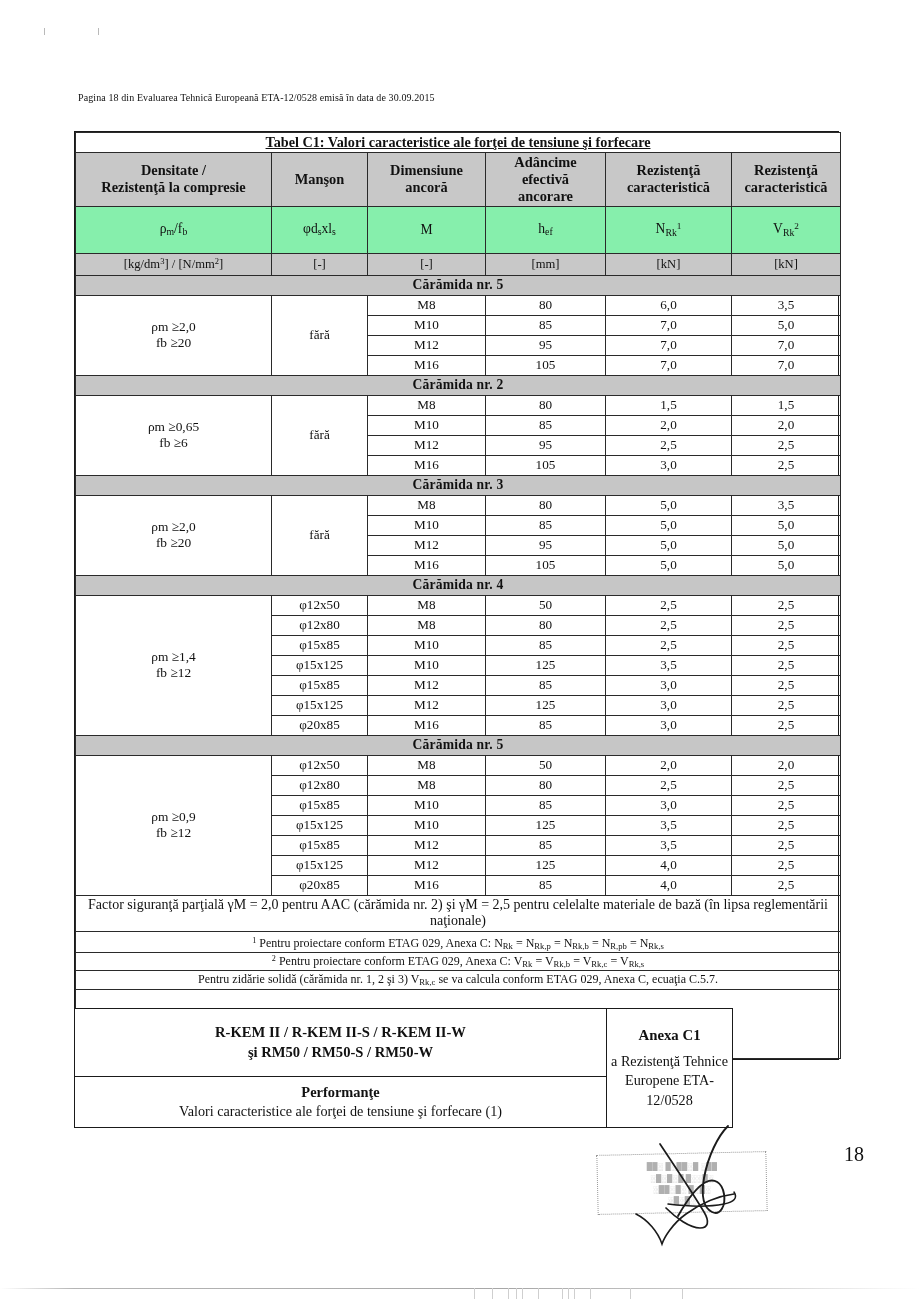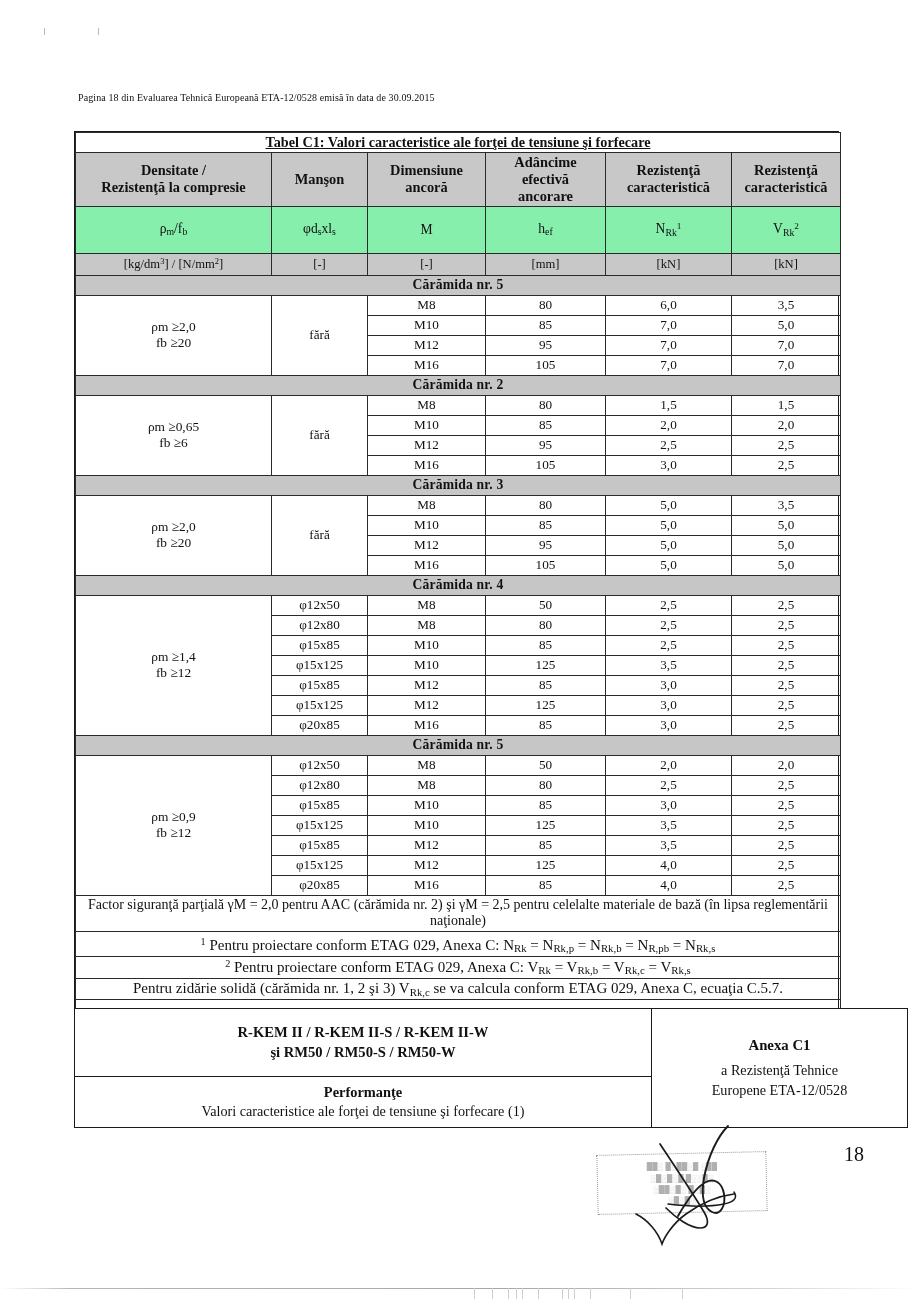--- a/index.html
+++ b/index.html
@@ -128,33 +128,33 @@
   .note-row td {
     text-align: left;
     font-size: 14px;
     padding: 3px 8px 4px 8px;
     line-height: 1.35;
     text-align: justify;
   }
   .foot-row td {
     border: none;
     text-align: left;
-    font-size: 15px;
+    font-size: 12px;
     padding: 2px 4px 0 4px;
     line-height: 1.3;
   }
   .foot-row.first td { padding-top: 4px; }
   .blank-tail td { border: none; height: 66px; }
 
   
   .title-block {
     position: absolute;
     left: 74px;
     top: 1008px;
-    width: 834px;
+    width: 659px;
     height: 120px;
     border: 1.5px solid #1a1a1a;
     box-sizing: border-box;
     display: flex;
     background: #fff;
   }
   .tb-left {
     width: 577px;
     display: flex;
     flex-direction: column;

